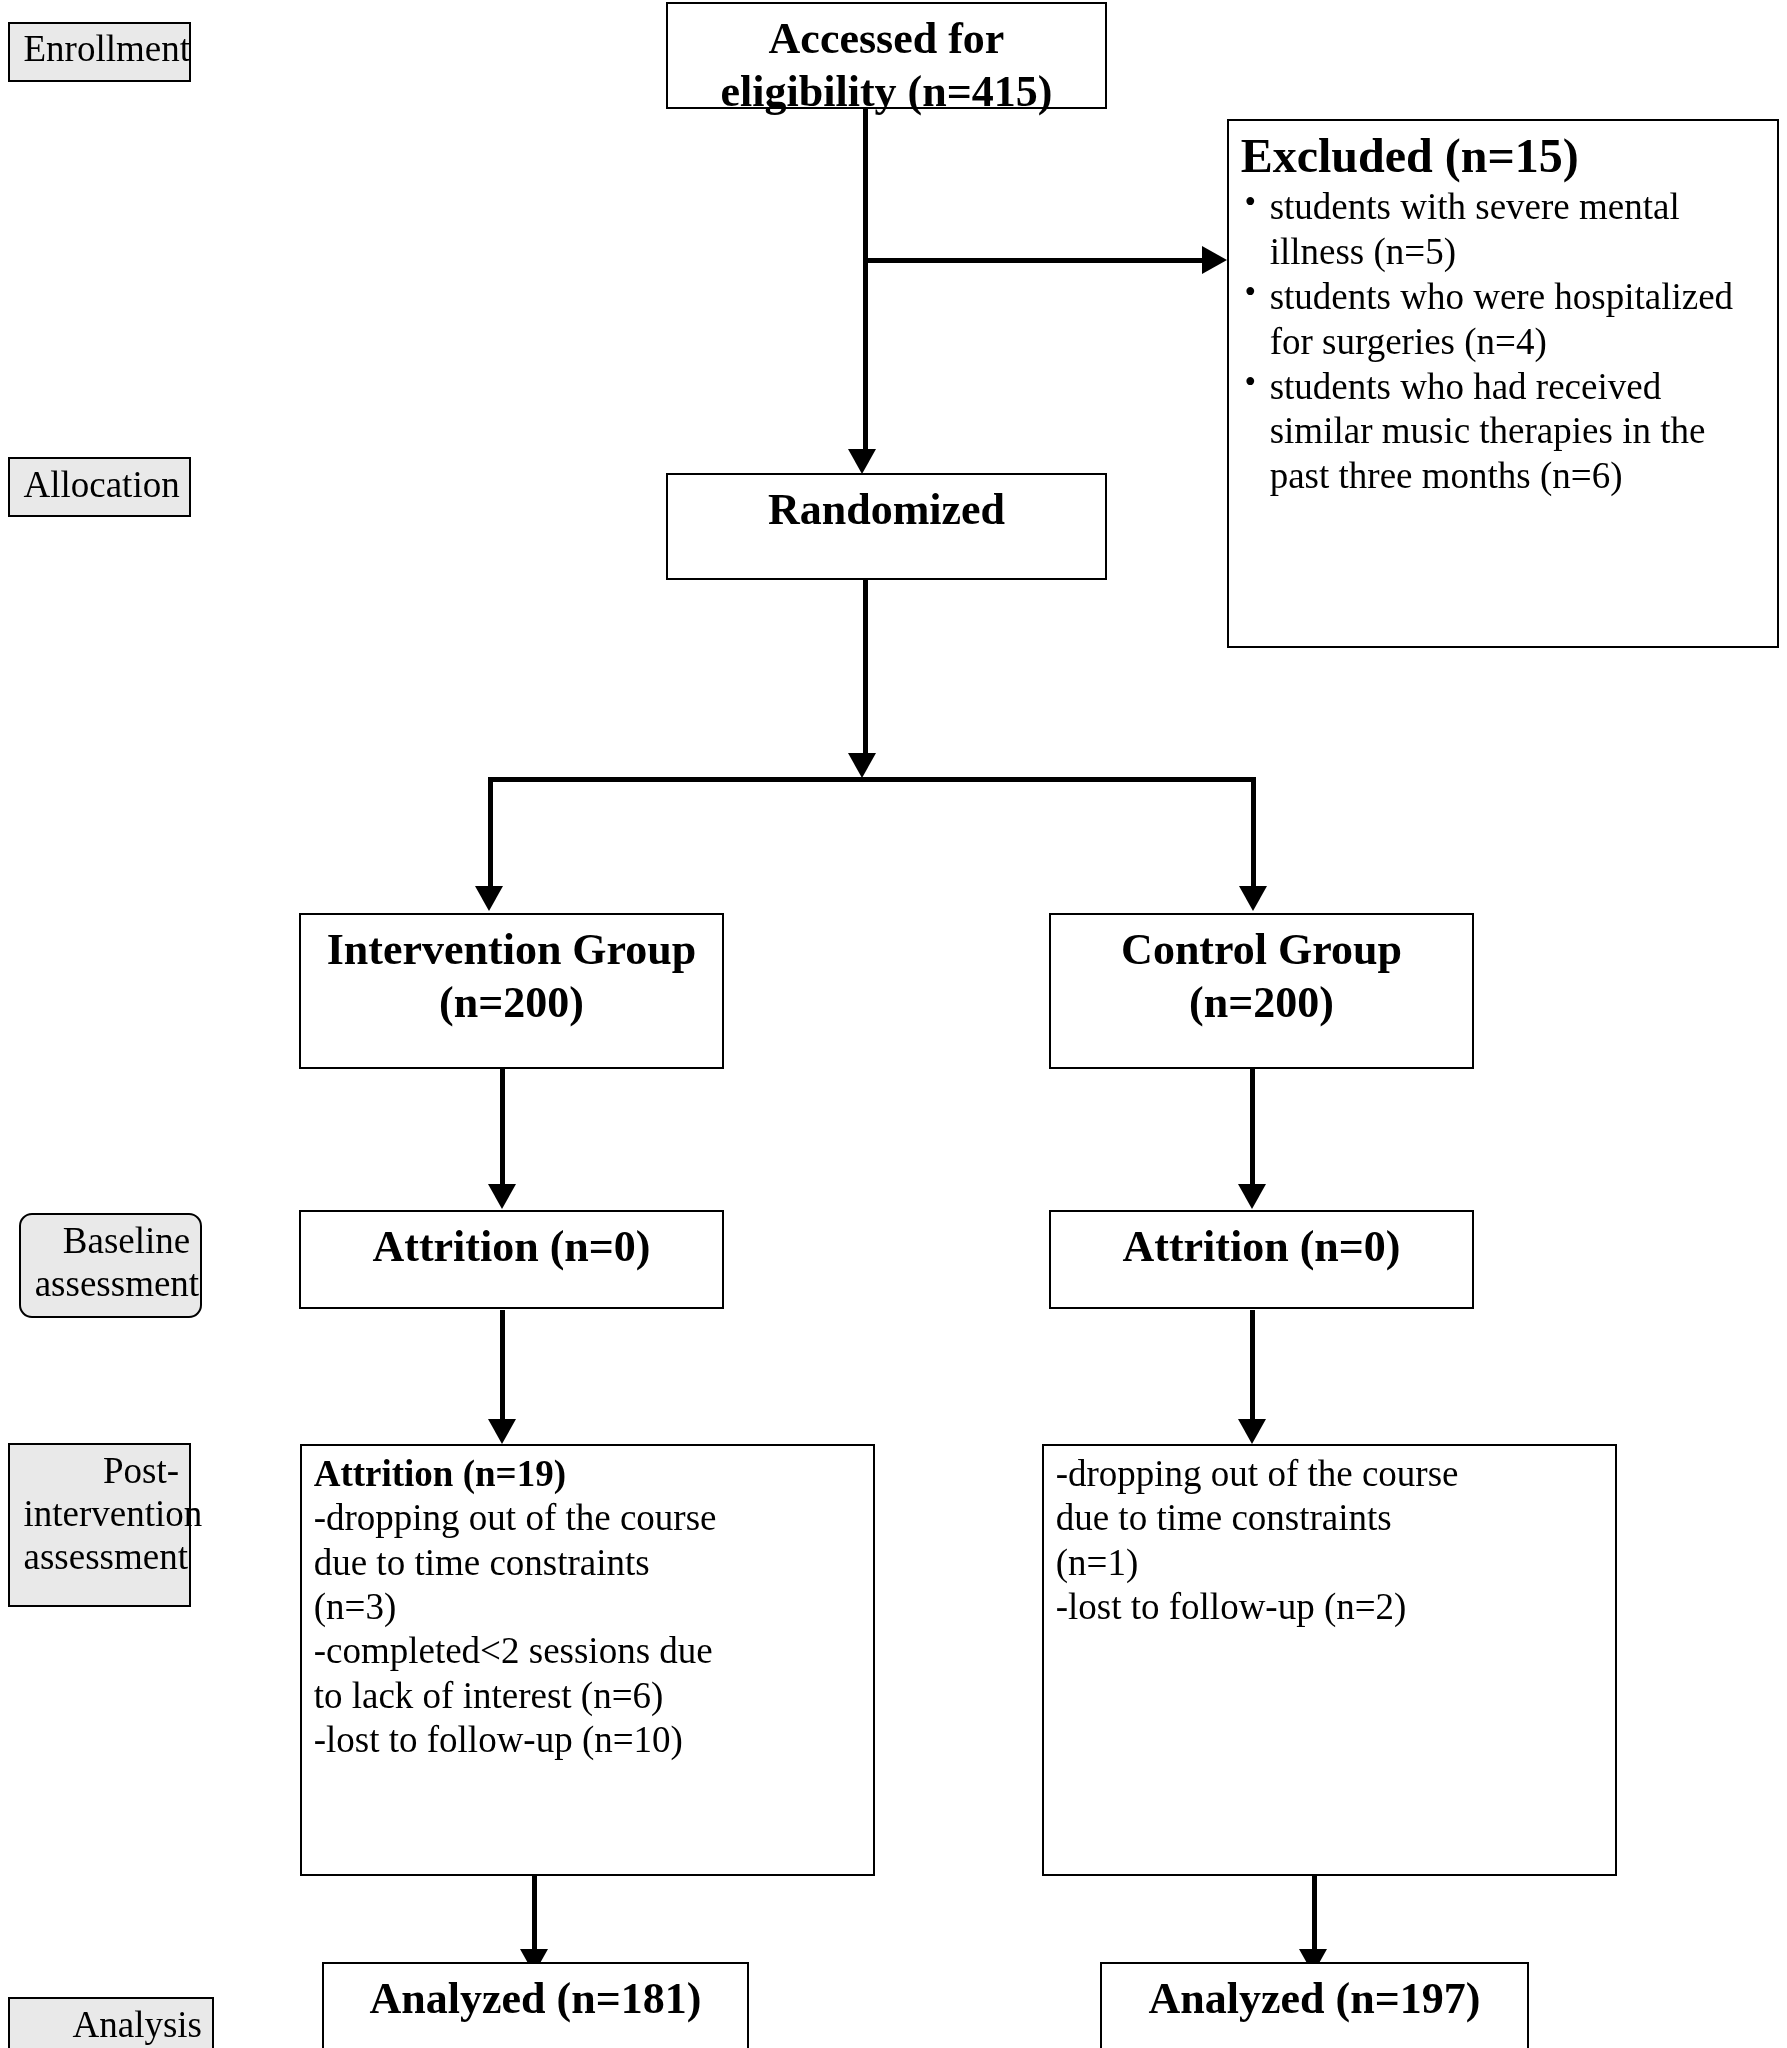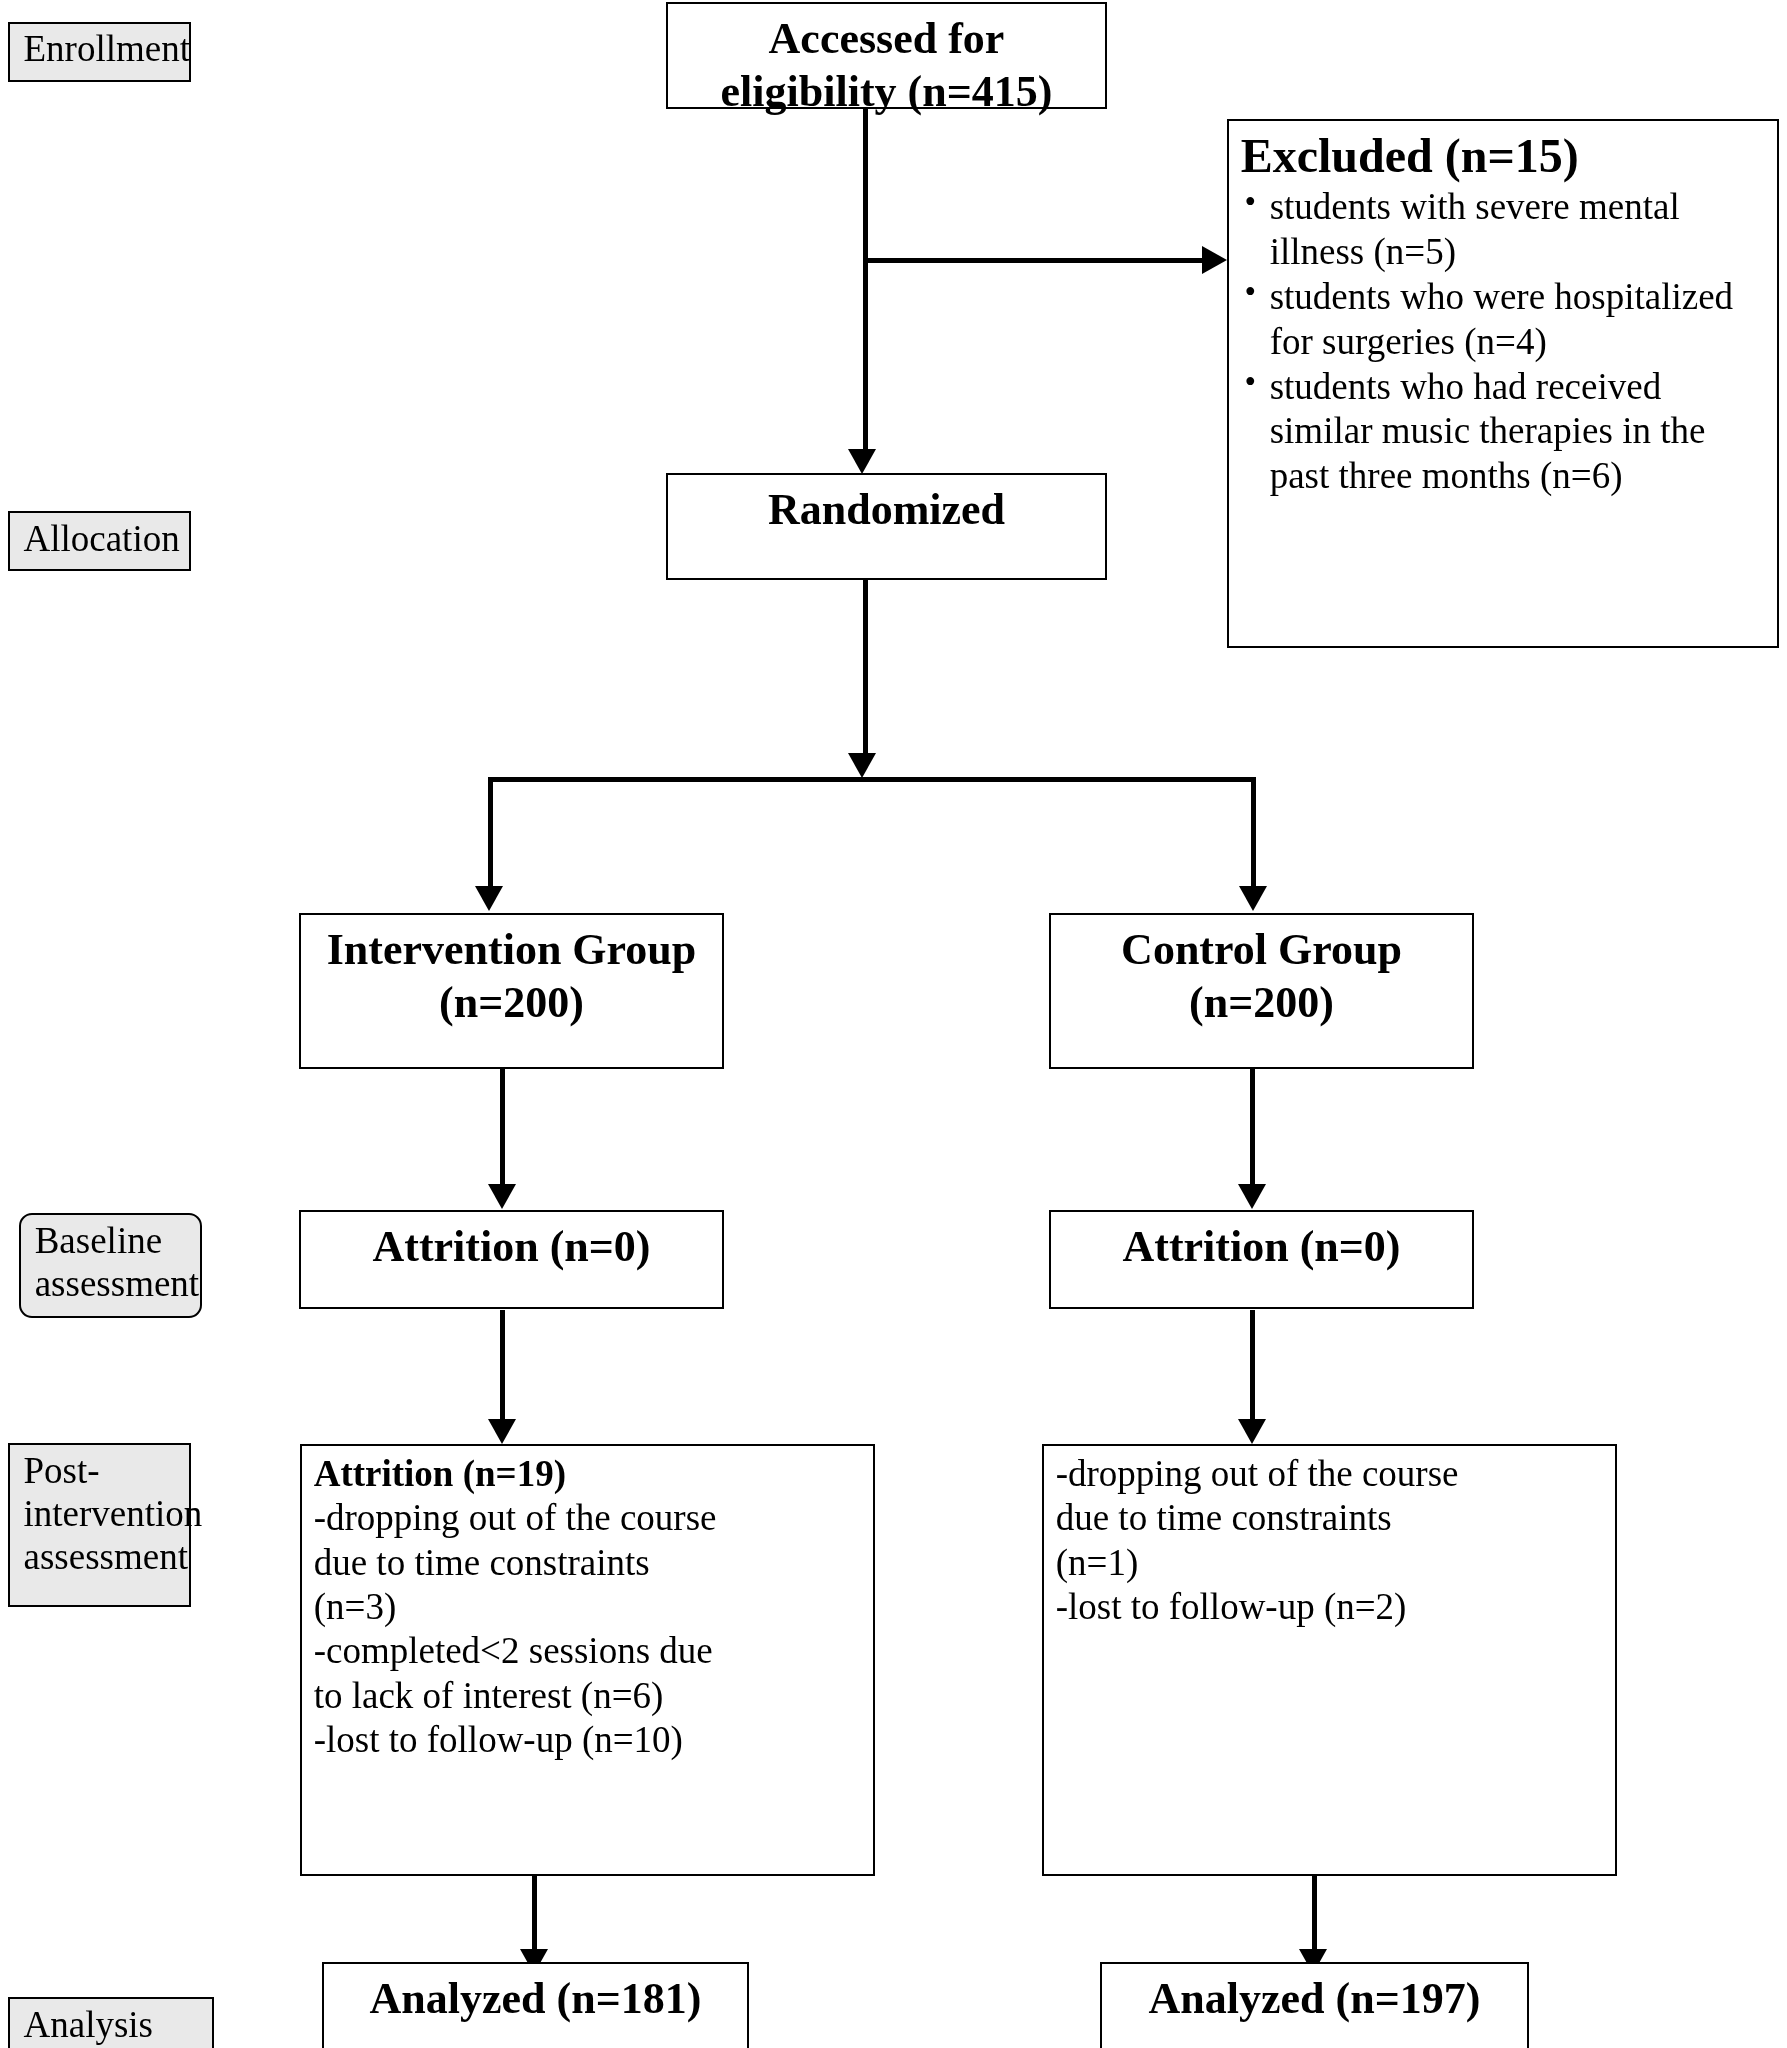--- a/index.html
+++ b/index.html
@@ -19,21 +19,21 @@
   
   .stage-label {
     position: absolute;
     background: #e9e9e9;
     border: 2.9px solid #000000;
     box-sizing: border-box;
     font-size: 37px;
     line-height: 1.17;
     color: #000000;
     padding: 3.9px 9.8px 3.9px 13.7px;
-    text-align: left;
+    text-align: right;
     font-weight: 400;
     white-space: pre-line;
   }
   
   .node {
     position: absolute;
     background: #ffffff;
     border: 2.9px solid #000000;
     box-sizing: border-box;
     color: #000000;
@@ -114,21 +114,21 @@
     border-left: 25px solid #000000;
   }
 </style>
 </head>
 <body>
 
 <div id="canvas">
 
   <div class="stage-label" style="left:7.8px;  top:21.5px;   width:183px; height:60px;">Enrollment</div>
 
-  <div class="stage-label" style="left:7.8px;  top:511px;  width:183px; height:60px;">Allocation</div>
+  <div class="stage-label" style="left:7.8px;  top:457px;  width:183px; height:60px;">Allocation</div>
 
   <div class="stage-label" style="left:19px;  top:1213px; width:183px; height:105px;border-radius:13px;">Baseline
 assessment</div>
 
   <div class="stage-label" style="left:7.8px;  top:1443px; width:183px; height:164px;">Post-
 intervention
 assessment</div>
 
   <div class="stage-label" style="left:7.8px;  top:1997px; width:206px; height:60px;">Analysis</div>
 

